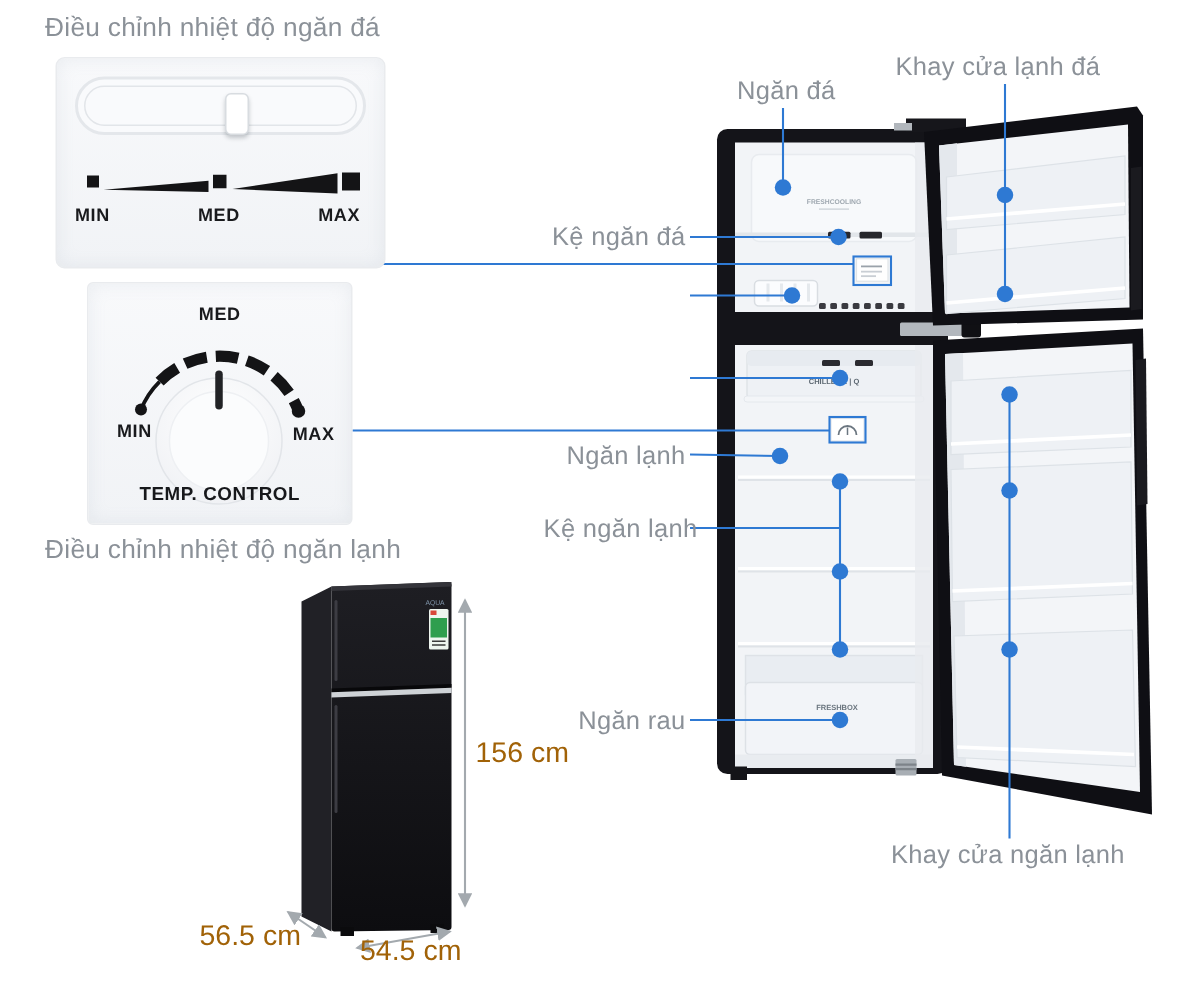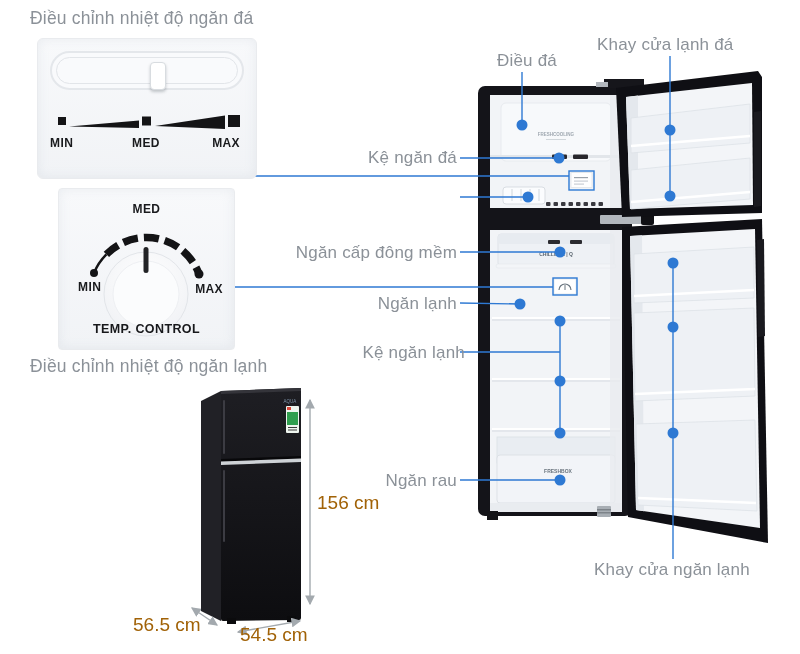--- a/index.html
+++ b/index.html
@@ -243,24 +243,23 @@
       </defs>
       <circle cx="87" cy="105" r="33" fill="#fbfcfd" stroke="#eef0f3"></circle>
       <rect x="84.5" y="58" width="5" height="26" rx="2.5" fill="#222326"></rect>
     </svg>
     <div class="pmark" style="left:0;right:0;top:13px;text-align:center;position:absolute;">MED</div>
     <span class="pmark" style="left:19px;top:91px;">MIN</span>
     <span class="pmark" style="right:11px;top:93px;">MAX</span>
     <div class="pcap" style="top:133px;font-weight:bold;font-size:12.5px;">TEMP. CONTROL</div>
   </div>
 
-  <div class="t callout" style="right:243px;top:51px;">Điều đá</div>
+  <div class="t callout" style="right:243px;top:51px;">Ngăn đá</div>
   <div class="t callout" style="left:597px;top:35px;">Khay cửa lạnh đá</div>
   <div class="t callout" style="right:343px;top:148px;">Kệ ngăn đá</div>
-  <div class="t callout" style="right:343px;top:243px;">Ngăn cấp đông mềm</div>
   <div class="t callout" style="right:343px;top:294px;">Ngăn lạnh</div>
   <div class="t callout" style="right:335px;top:343px;">Kệ ngăn lạnh</div>
   <div class="t callout" style="right:343px;top:471px;padding-left:30px;">Ngăn rau</div>
   <div class="t callout" style="left:594px;top:560px;">Khay cửa ngăn lạnh</div>
 
   <div class="t dim" style="left:317px;top:492px;">156 cm</div>
   <div class="t dim" style="left:133px;top:614px;">56.5 cm</div>
   <div class="t dim" style="left:240px;top:624px;">54.5 cm</div>
 
 </div>

